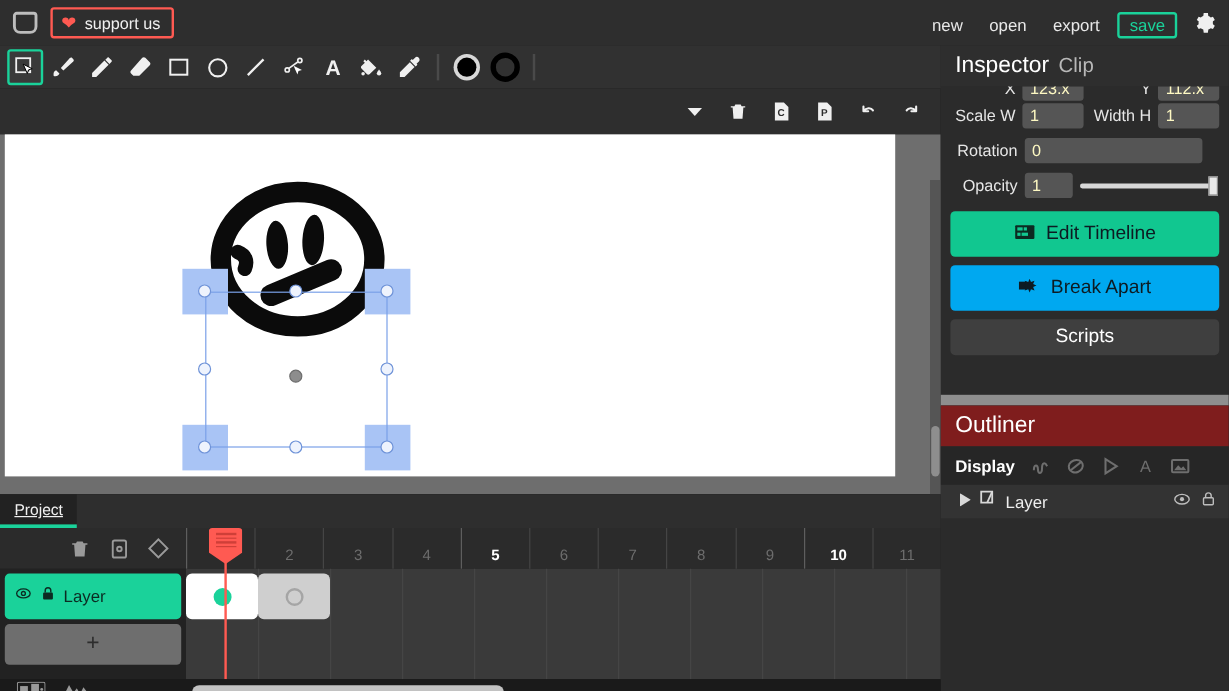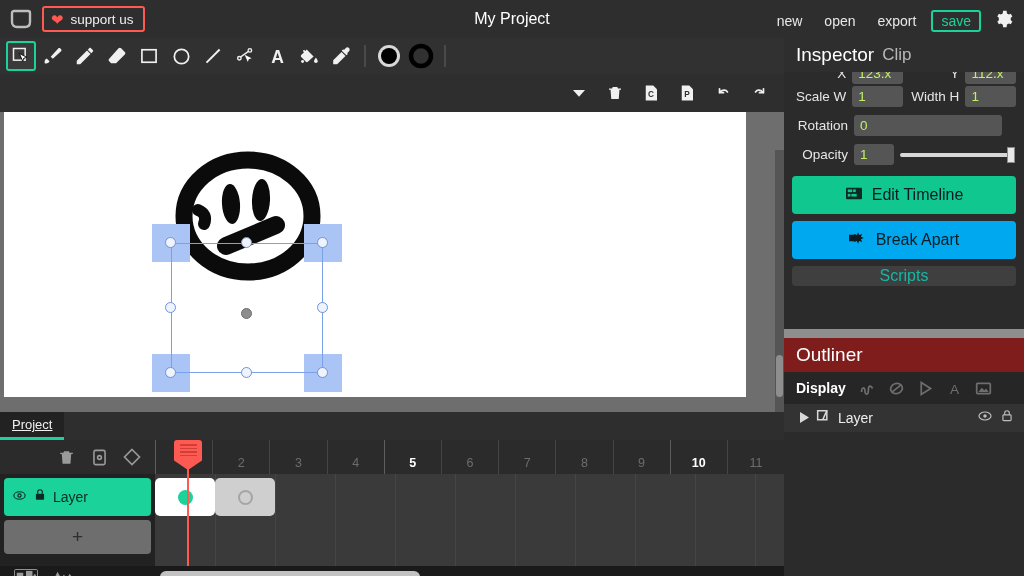--- a/index.html
+++ b/index.html
@@ -138,30 +138,30 @@
 
   
   .inspector { position:absolute; left:784px; top:38px; width:240px; height:300px; background:#2b2b2b; }
   .panel-title { height:34px; background:#2e2e2e; display:flex; align-items:center; padding-left:12px; gap:8px; }
   .pt-main { font-size:19px; color:#fff; }
   .pt-sub { font-size:17px; color:#b8b8b8; }
   .insp-body { position:absolute; left:0; top:34px; width:240px; height:258px; padding:0 8px; overflow:hidden; }
   .irow { display:flex; align-items:center; height:29px; gap:6px; }
   .ilabel { font-size:13.5px; color:#e6e6e6; text-align:right; }
   .ifield {
-    background:#555; border-radius:3px; height:21px; font-size:13.5px; color:#bef264;
+    background:#555; border-radius:3px; height:21px; font-size:13.5px; color:#fef9c3;
     display:flex; align-items:center; padding-left:6px; overflow:hidden; white-space:nowrap;
   }
   .ibtn {
     height:38px; border-radius:4px; display:flex; align-items:center; justify-content:center;
     gap:9px; font-size:16px; color:#0d1b22; margin-top:7px;
   }
   .ibtn.blue { background:#00a8f0; }
   .ibtn.green { background:#11c790; }
-  .ibtn.grey { background:#3f3f3f; color:#14b8a6; height:20px; }
+  .ibtn.grey { background:#3f3f3f; color:#ffffff; height:30px; }
   .insp-scroll { position:absolute; left:0; bottom:0; width:240px; height:9px; background:#8e8e8e; }
   .slider-track { flex:1; height:4px; background:#d8d8d8; border-radius:2px; position:relative; margin-right:4px; }
   .slider-knob { position:absolute; right:-3px; top:-6px; width:8px; height:16px; background:#e8e8e8; border:1px solid #8a8a8a; }
 
   .outliner { position:absolute; left:784px; top:338px; width:240px; height:238px; background:#2b2b2b; }
   .out-title { height:34px; background:#7f1d1d; display:flex; align-items:center; padding-left:12px; font-size:19px; }
   .display-row { height:32px; background:#262626; display:flex; align-items:center; padding-left:12px; gap:11px; }
   .display-lbl { font-size:14px; font-weight:bold; color:#fff; margin-right:2px; }
   .disp-icon { width:18px; height:18px; display:flex; align-items:center; justify-content:center; }
   .out-item {
@@ -177,21 +177,20 @@
   <div class="header">
     <div class="logo">
       <svg width="24" height="24" viewBox="0 0 24 24">
           <path d="M5 4h14a2 2 0 0 1 2 2v9c0 3-2 5-5 5H8c-3 0-5-2-5-5V6a2 2 0 0 1 2-2z" fill="none" stroke="#bdbdbd" stroke-width="2.4"></path>
         </svg>
     </div>
     <div class="support">
       <span class="heart">❤</span>
       <span class="support-label">support us</span>
     </div>
-    <div class="proj-title">My Project</div>
     <div class="hdr-right">
       <div class="hdr-btn">new</div>
       <div class="hdr-btn">open</div>
       <div class="hdr-btn">export</div>
       <div class="hdr-btn save">save</div>
       <div class="gear">
         <svg width="22" height="22" viewBox="0 0 24 24">
             <path fill="#f0f0f0" d="M12 8a4 4 0 1 0 0 8 4 4 0 0 0 0-8zm0 6.2a2.2 2.2 0 1 1 0-4.4 2.2 2.2 0 0 1 0 4.4z"></path>
             <path fill="#f0f0f0" d="M20.5 13.3l-.1-1.3.1-1.3 1.7-1.3-1.7-3-2 .7c-.7-.5-1.4-.9-2.2-1.2L15.9 3h-3.8l-.4 2.9c-.8.3-1.5.7-2.2 1.2l-2-.7-1.7 3 1.7 1.3-.1 1.3.1 1.3-1.7 1.3 1.7 3 2-.7c.7.5 1.4.9 2.2 1.2l.4 2.9h3.8l.4-2.9c.8-.3 1.5-.7 2.2-1.2l2 .7 1.7-3-1.7-1.3z"></path>
           </svg>

